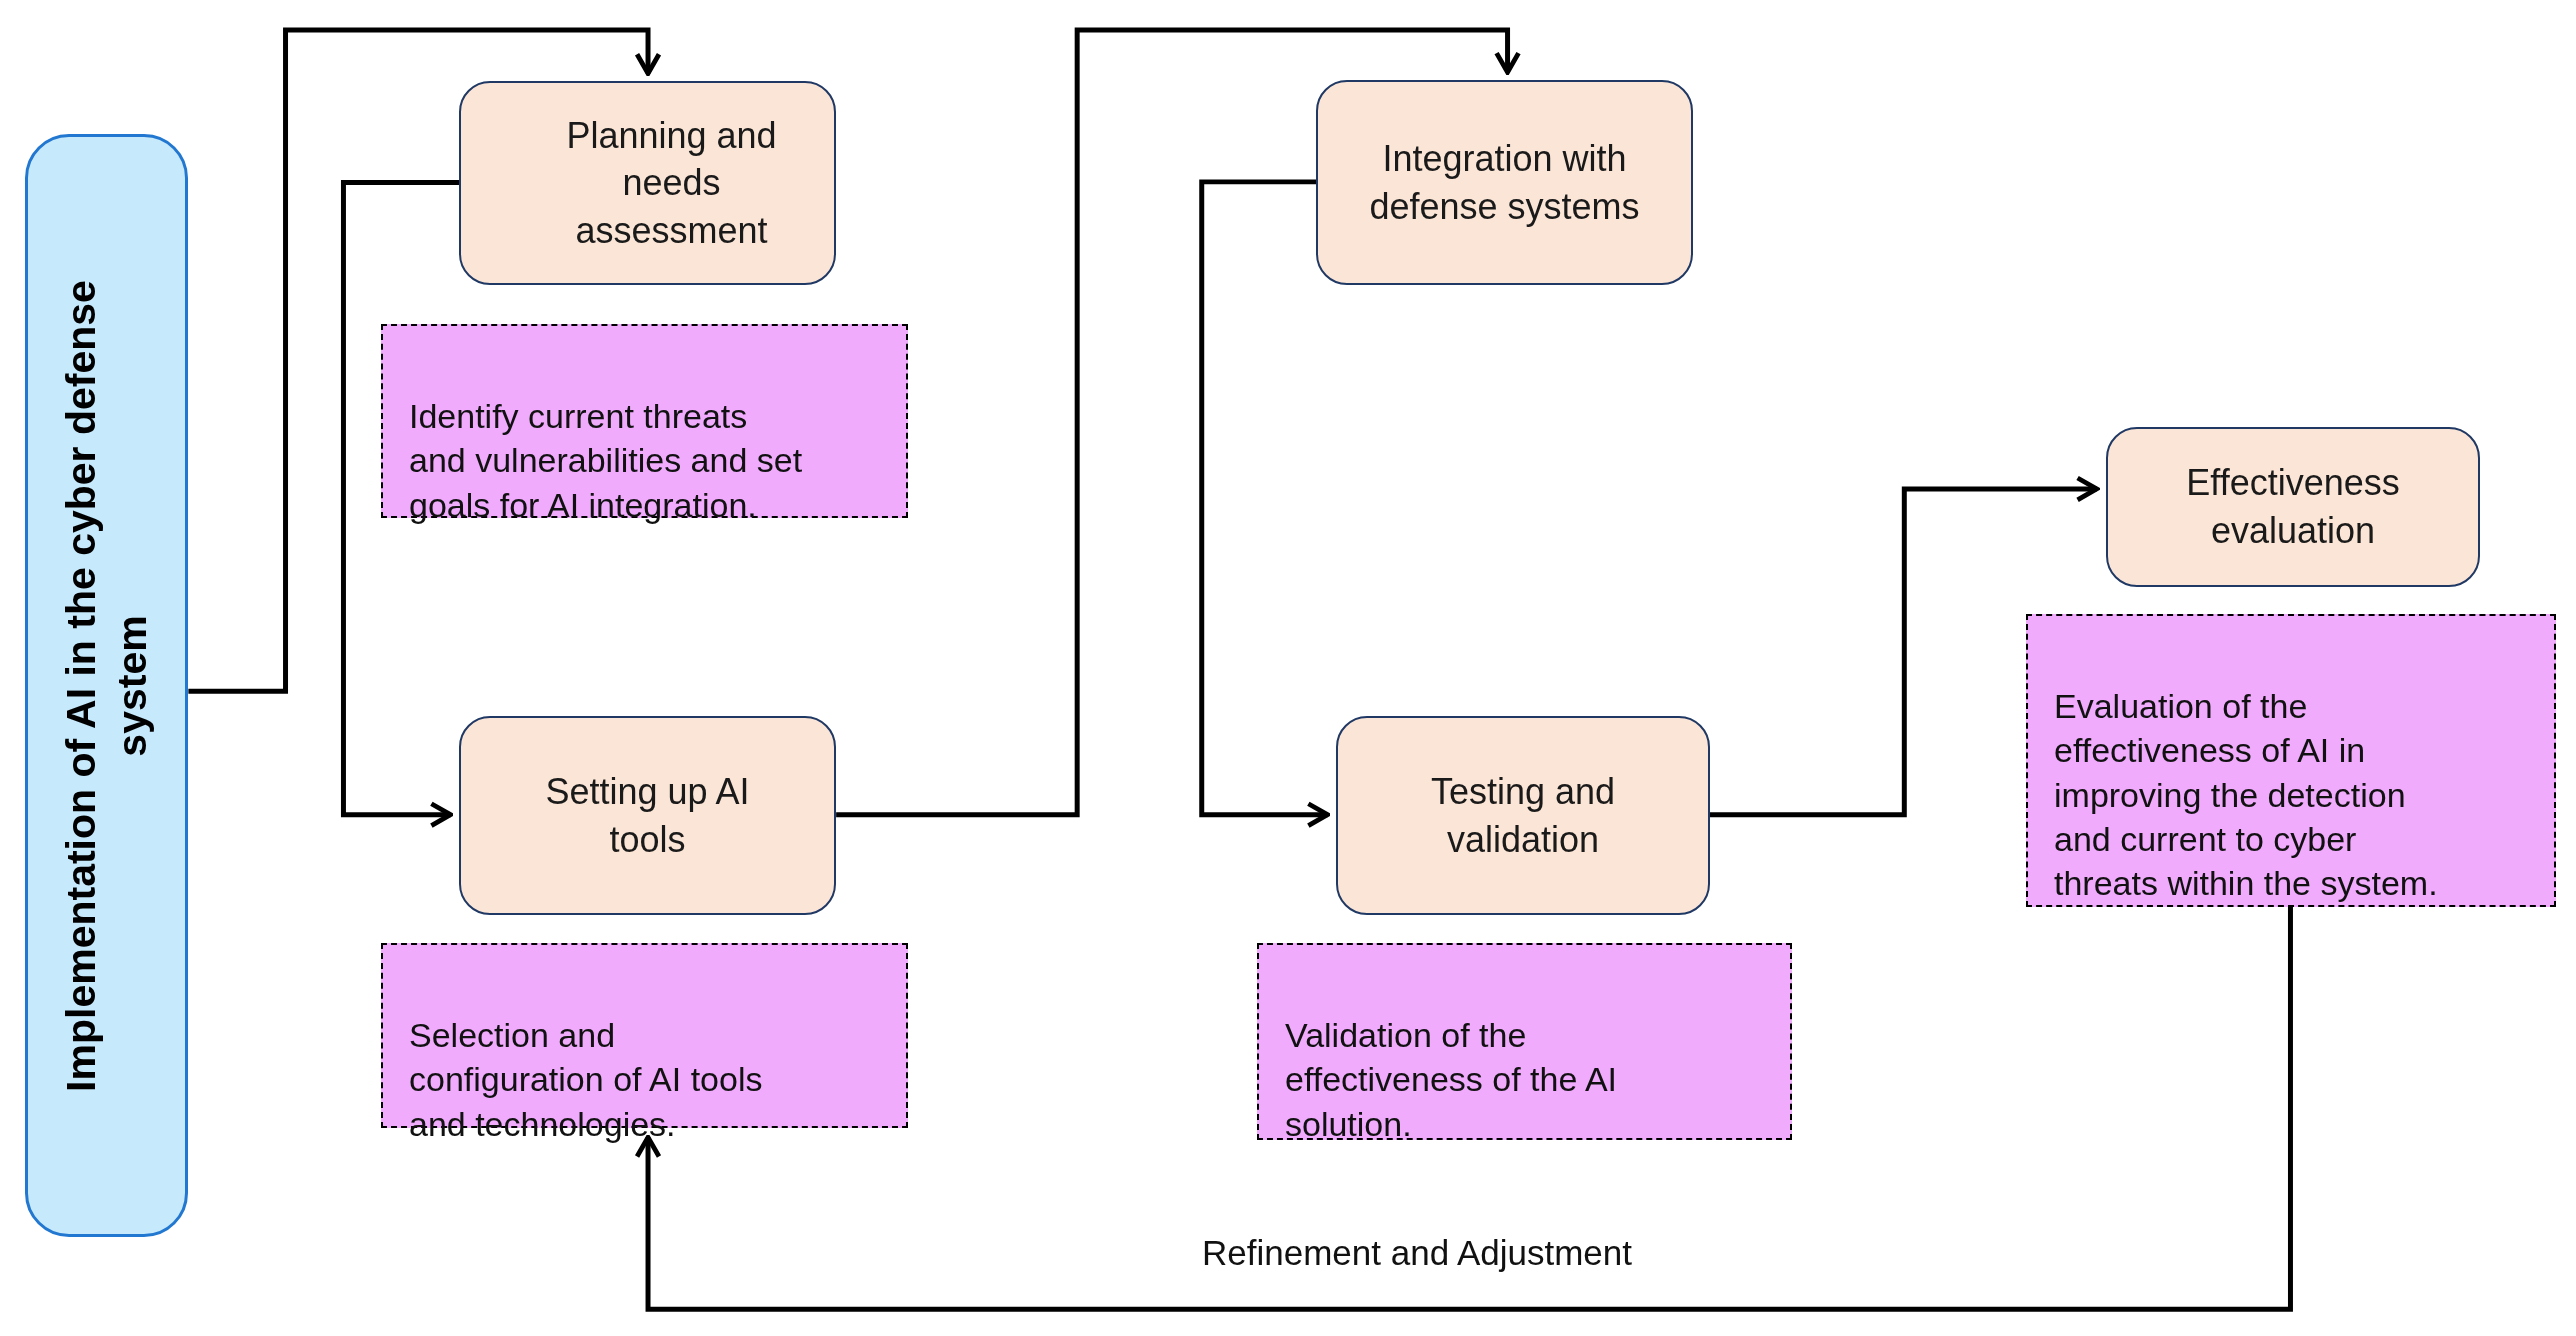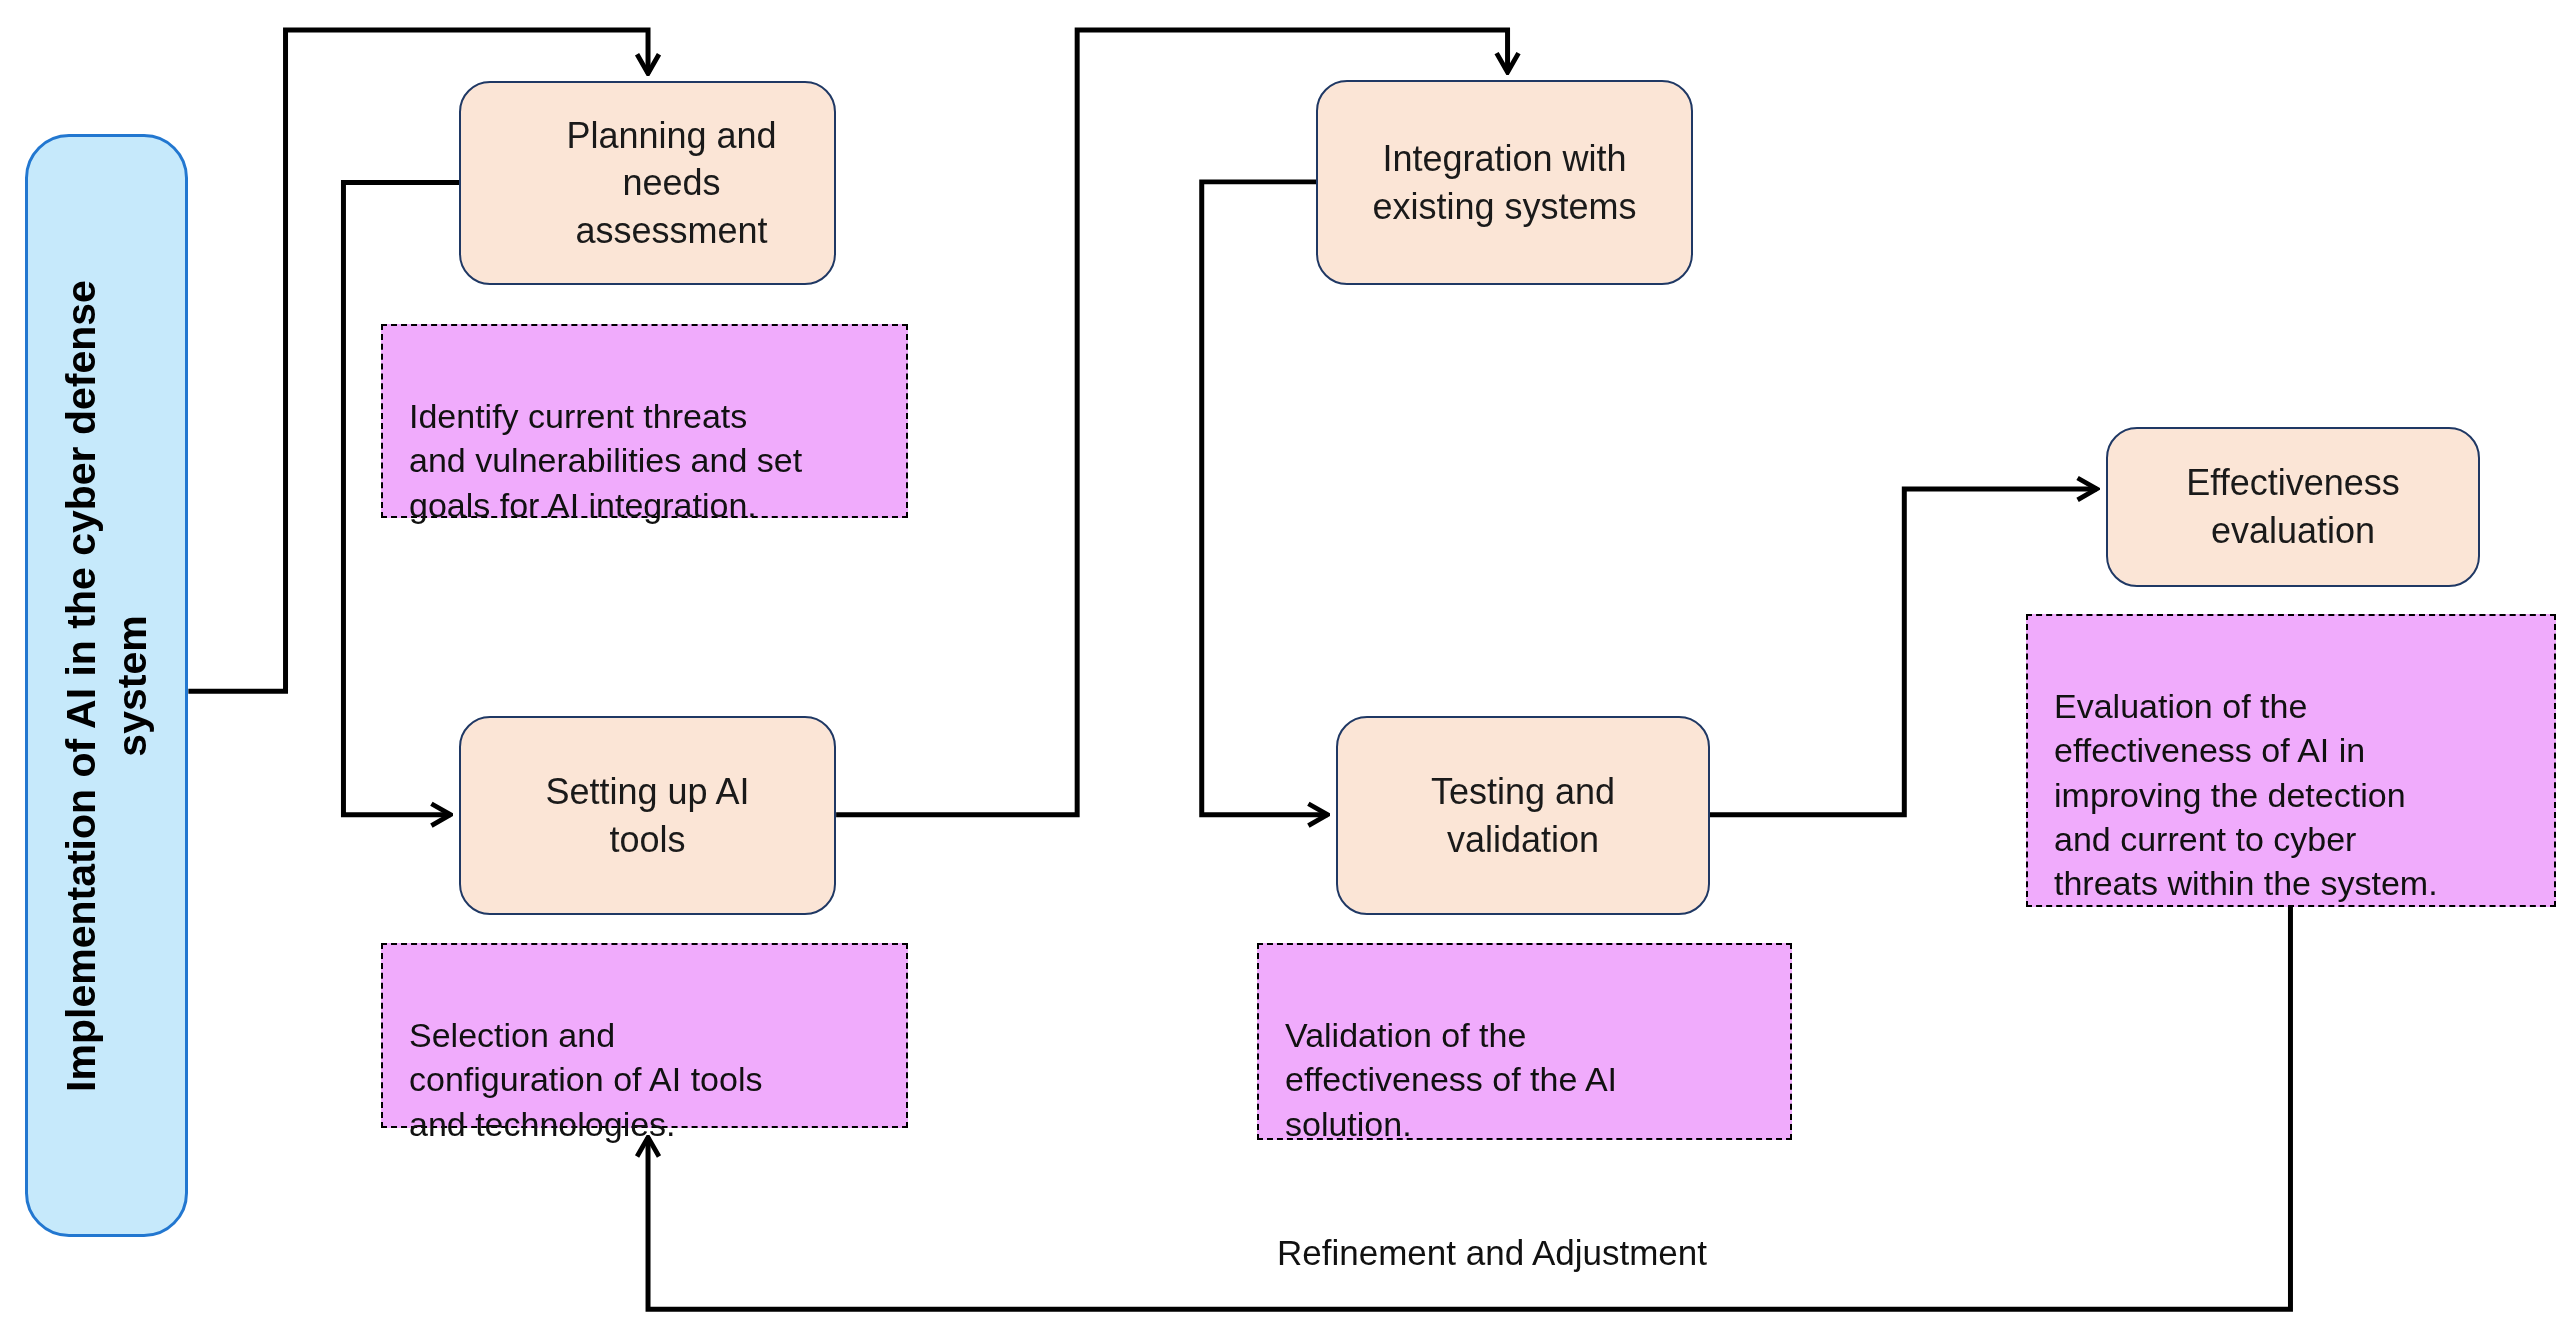--- a/index.html
+++ b/index.html
@@ -102,21 +102,21 @@
   #desc-setup       { left: 381px;  top: 943px; width: 527px; height: 185px; }
   #desc-testing     { left: 1257px; top: 943px; width: 535px; height: 197px; }
   #desc-evaluation  { left: 2026px; top: 614px;  width: 530px; height: 293px; }
 
   
   .refine-label {
     position: absolute;
     left: 1202px;
     top: 1233px;
     width: 505px;
-    text-align: right;
+    text-align: left;
     font-size: 35px;
     color: #111111;
   }
 </style>
 </head>
 <body>
 
 <div class="canvas">
 
   <svg class="connectors" viewBox="0 0 4135 2145" xmlns="http://www.w3.org/2000/svg">
@@ -138,21 +138,21 @@
 system</div>
   </div>
 
   <div class="stage" id="stage-planning">
     <span>Planning and
 needs
 assessment</span>
   </div>
   <div class="stage" id="stage-integration">
     <span>Integration with
-existing systems</span>
+defense systems</span>
   </div>
   <div class="stage" id="stage-setup">
     <span>Setting up AI
 tools</span>
   </div>
   <div class="stage" id="stage-testing">
     <span>Testing and
 validation</span>
   </div>
   <div class="stage" id="stage-evaluation">

